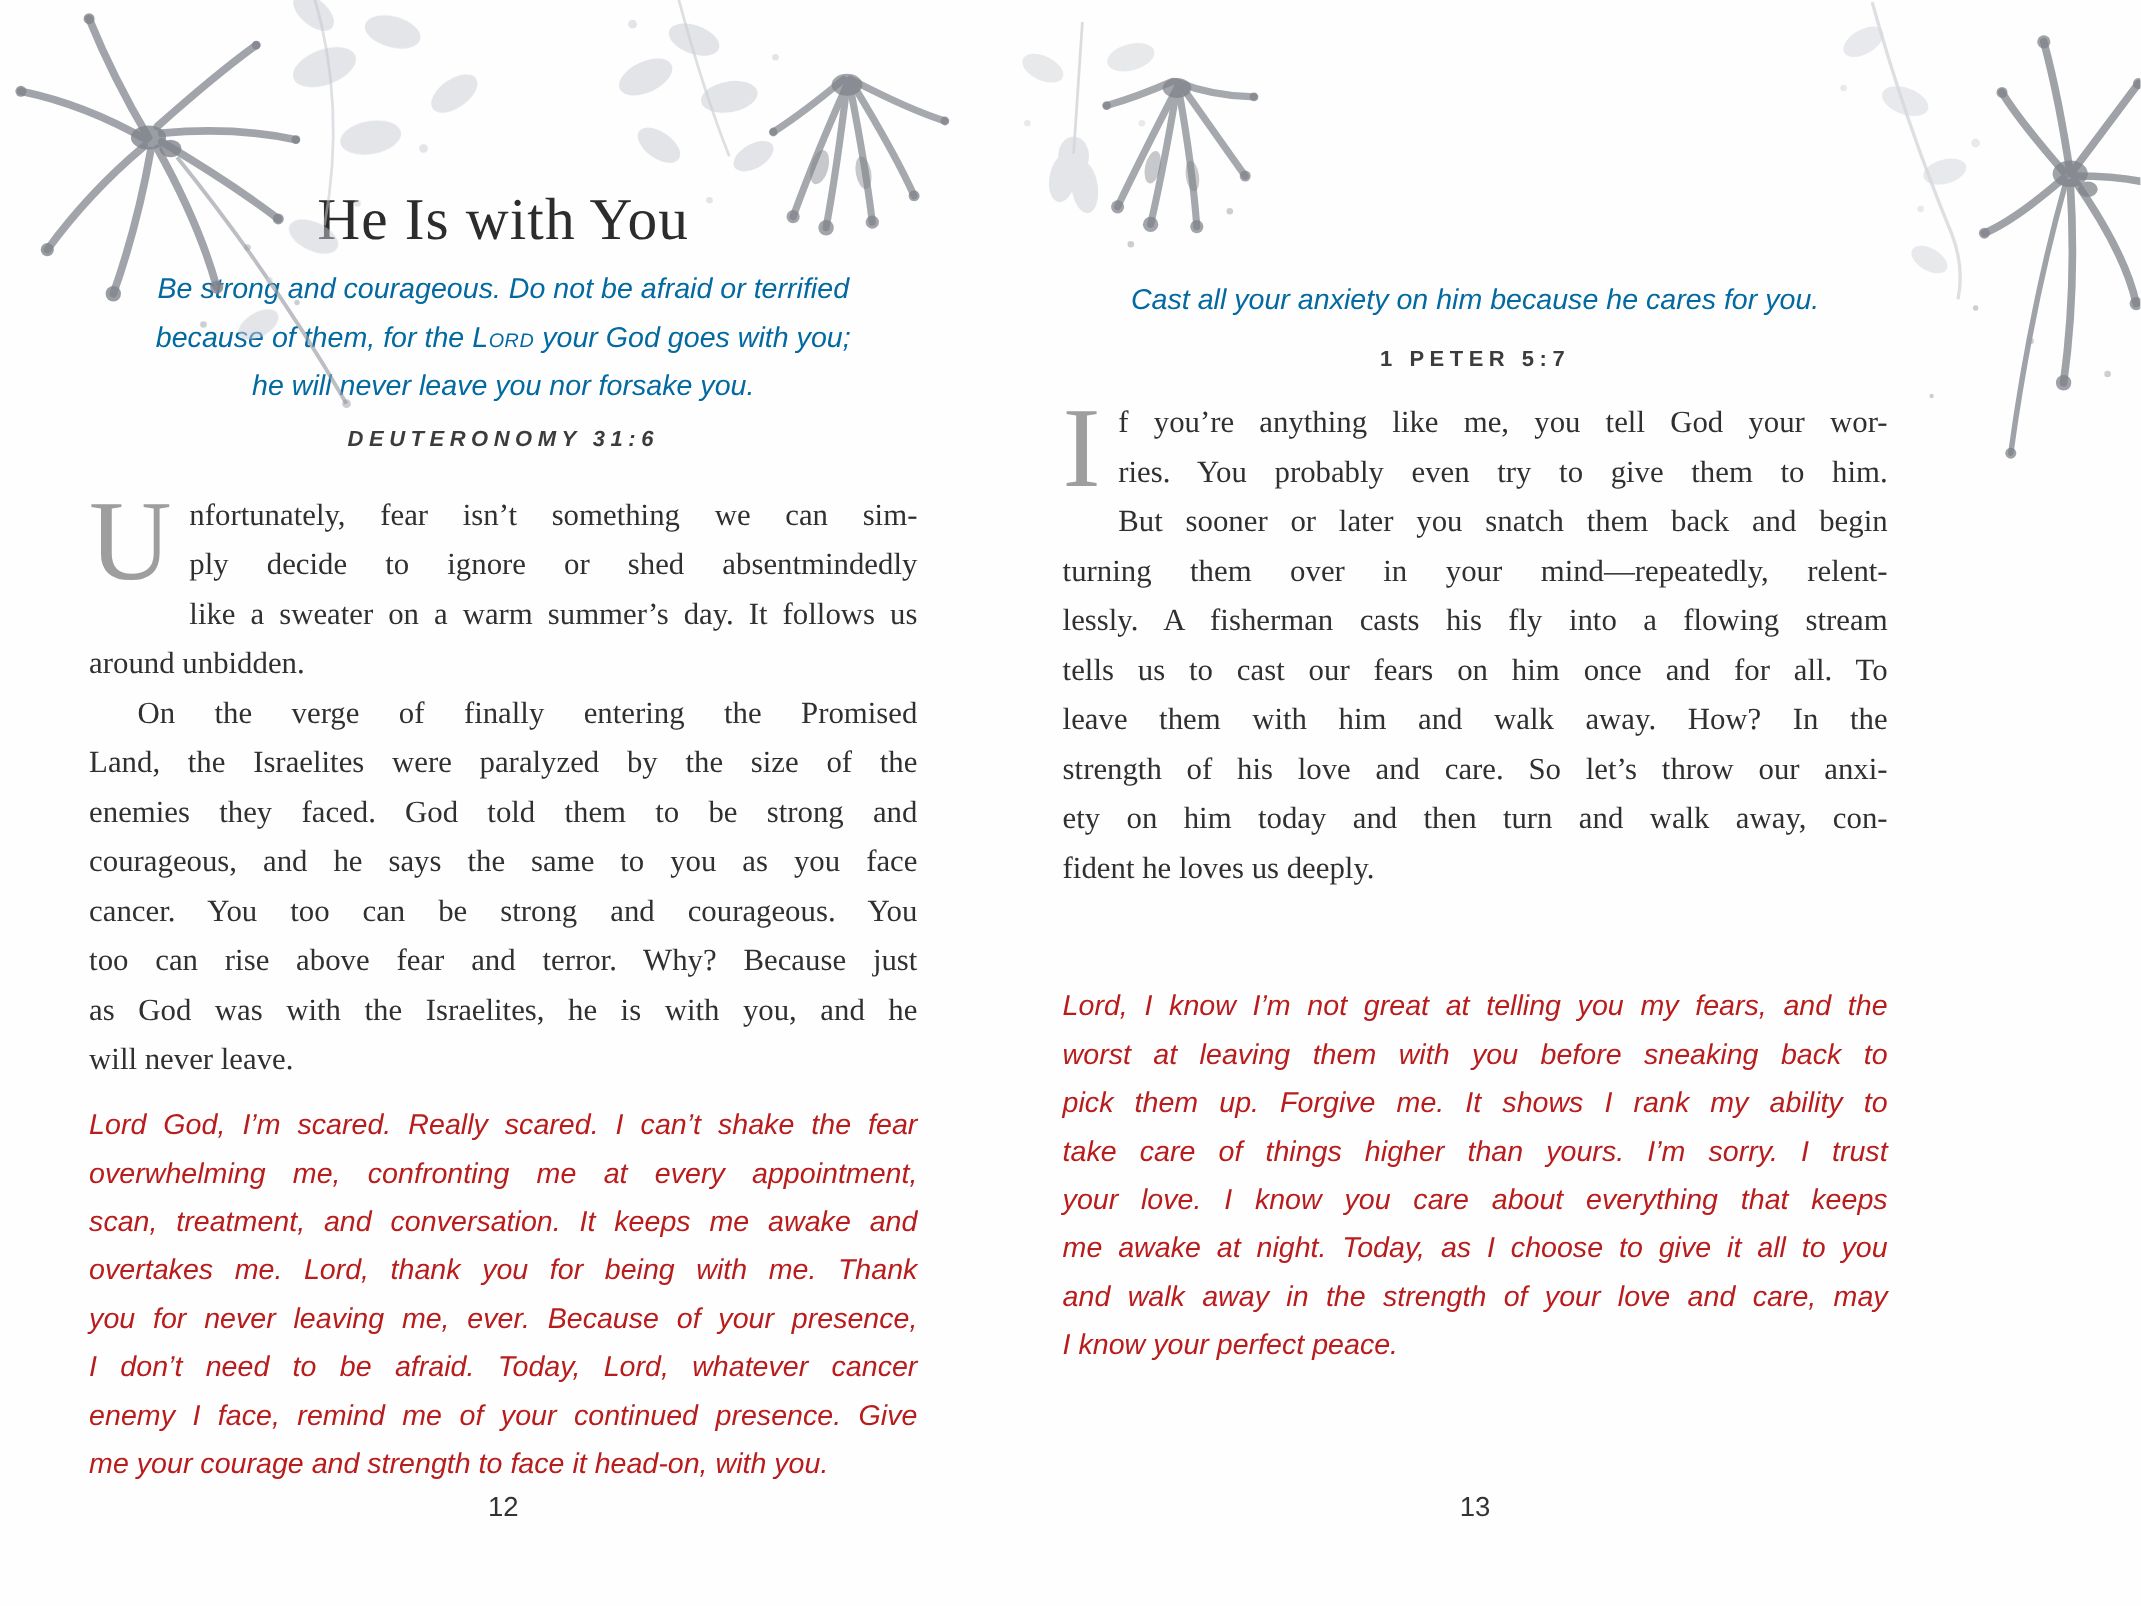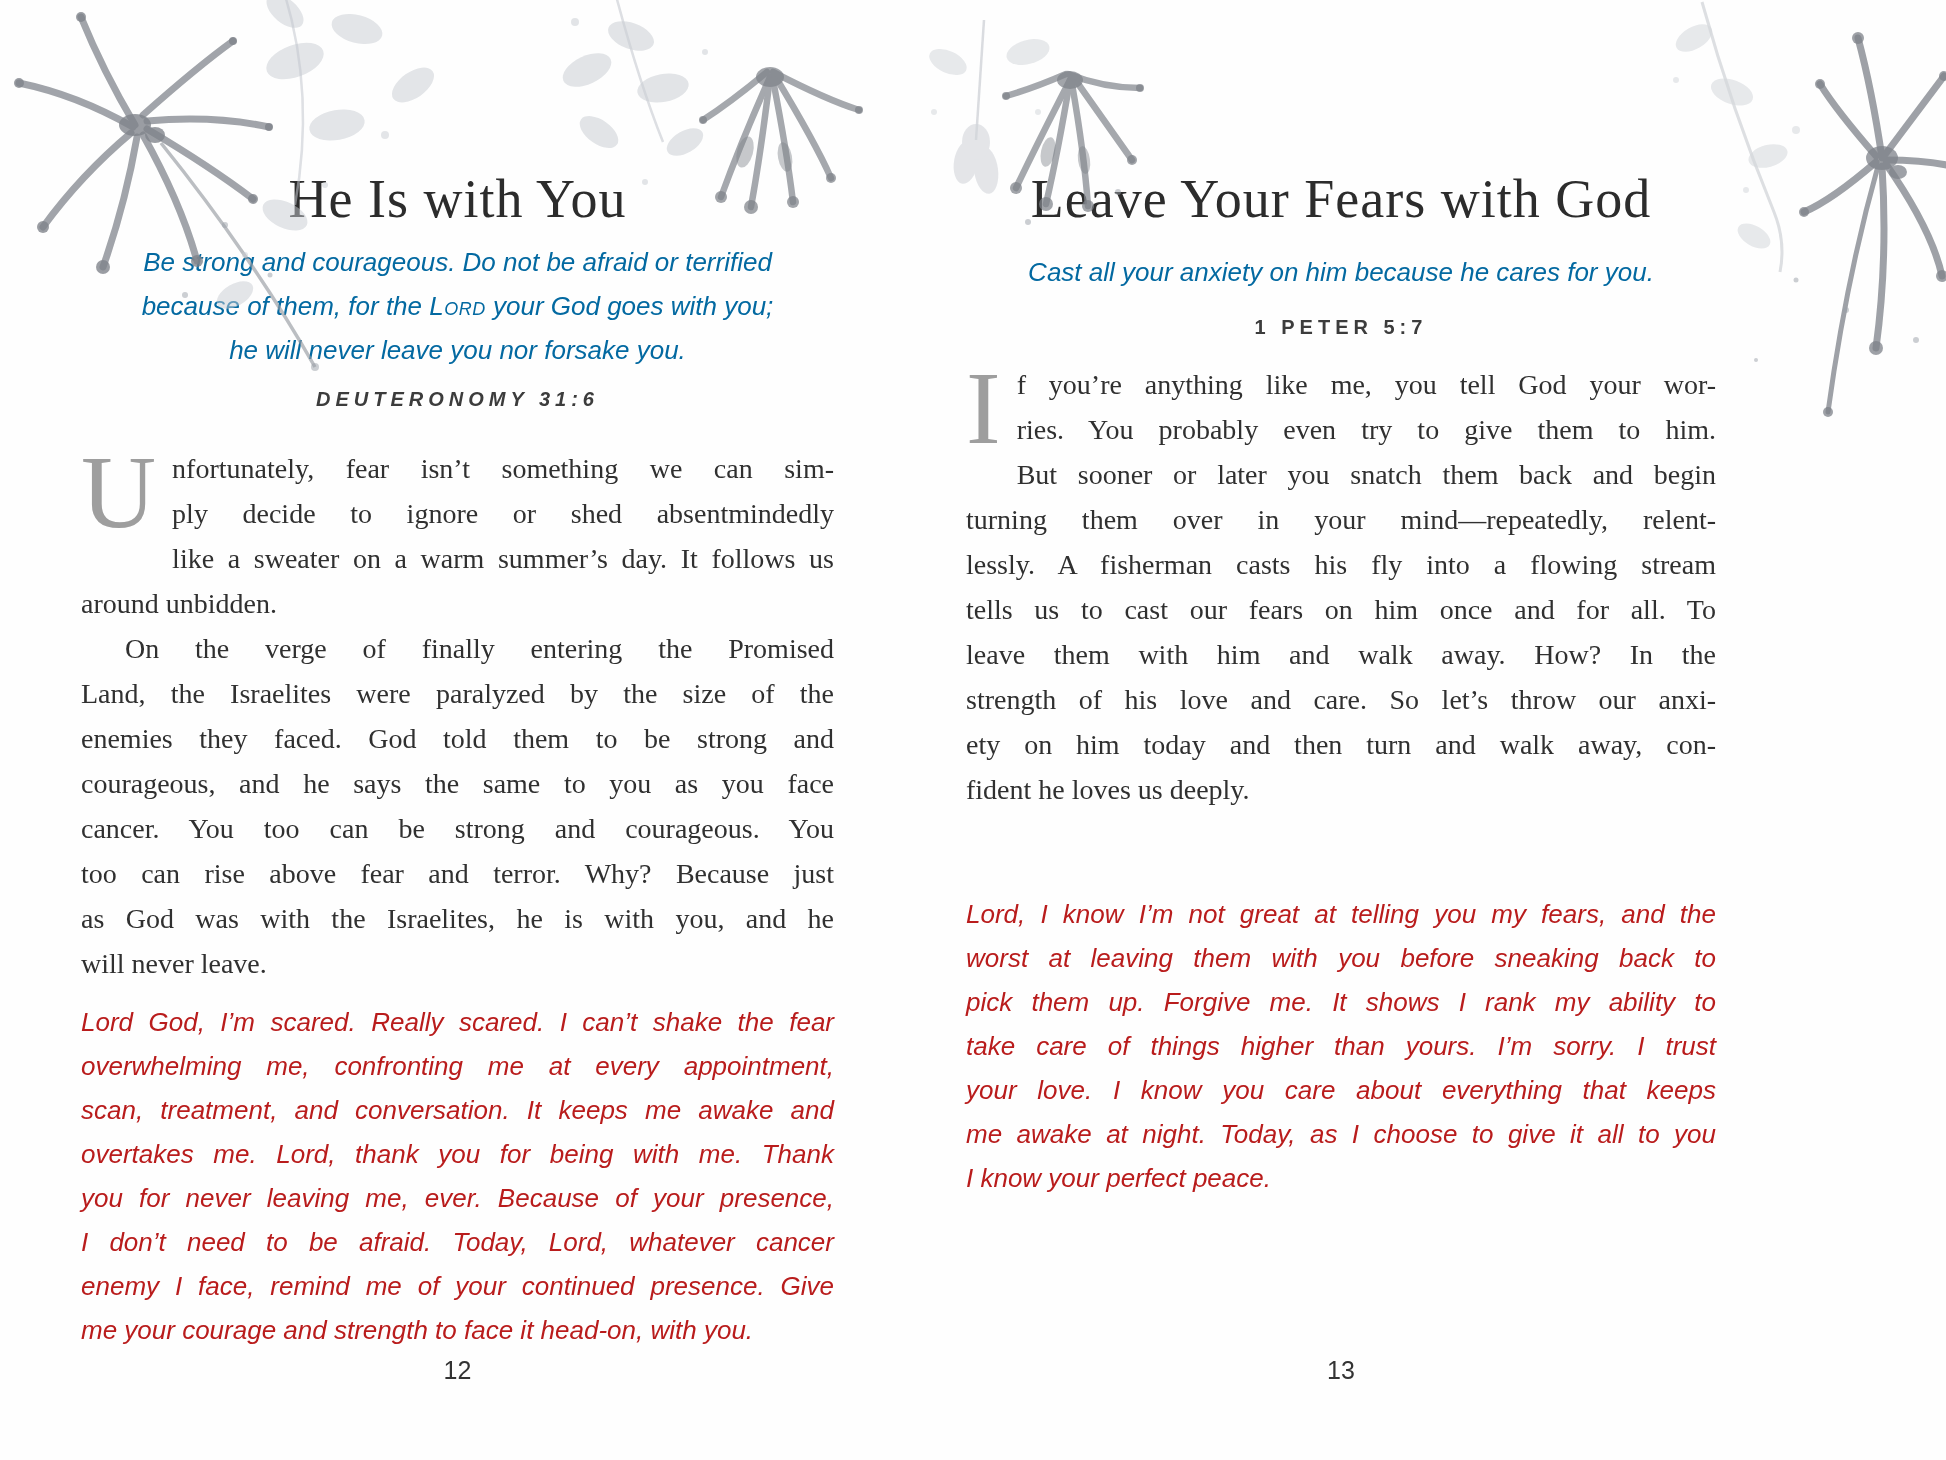--- a/index.html
+++ b/index.html
@@ -154,21 +154,20 @@
         <div class="bline">I don’t need to be afraid. Today, Lord, whatever cancer</div>
         <div class="bline">enemy I face, remind me of your continued presence. Give</div>
         <div class="bline last">me your courage and strength to face it head-on, with you.</div>
       </div>
 
     <div class="page-number left-col col" style="top:1356px;">12</div>
   </div>
 
   <div class="page">
 
-    <div class="chapter-title right-col col" style="top:168px;">Leave Your Fears with God</div>
 
     <div class="verse-block right-col col" style="top:250px;">
       <div class="vline">Cast all your anxiety on him because he cares for you.</div>
     </div>
 
     <div class="verse-ref right-col col" style="top:316px;">1 PETER 5:7</div>
 
     <div class="body-block right-col col" style="top:362px;">
       <span class="dropcap">I</span>
       <div>
@@ -187,20 +186,21 @@
     </div>
 
     <div class="prayer-block right-col col" style="top:892px;">
 
     <div class="bline">Lord, I know I’m not great at telling you my fears, and the</div>
         <div class="bline">worst at leaving them with you before sneaking back to</div>
         <div class="bline">pick them up. Forgive me. It shows I rank my ability to</div>
         <div class="bline">take care of things higher than yours. I’m sorry. I trust</div>
         <div class="bline">your love. I know you care about everything that keeps</div>
         <div class="bline">me awake at night. Today, as I choose to give it all to you</div>
+        <div class="bline">and walk away in the strength of your love and care, may</div>
         <div class="bline last">I know your perfect peace.</div>
       </div>
 
     <div class="page-number right-col col" style="top:1356px;">13</div>
   </div>
 
   <svg class="floral fl-a" width="520" height="440" viewBox="0 0 520 440">
     <g stroke="#888c93" fill="none" stroke-linecap="round" opacity="0.78" stroke-width="7">
       <path d="M150 150 Q118 96 96 42"></path>
       <path d="M148 152 Q92 120 34 108"></path>

